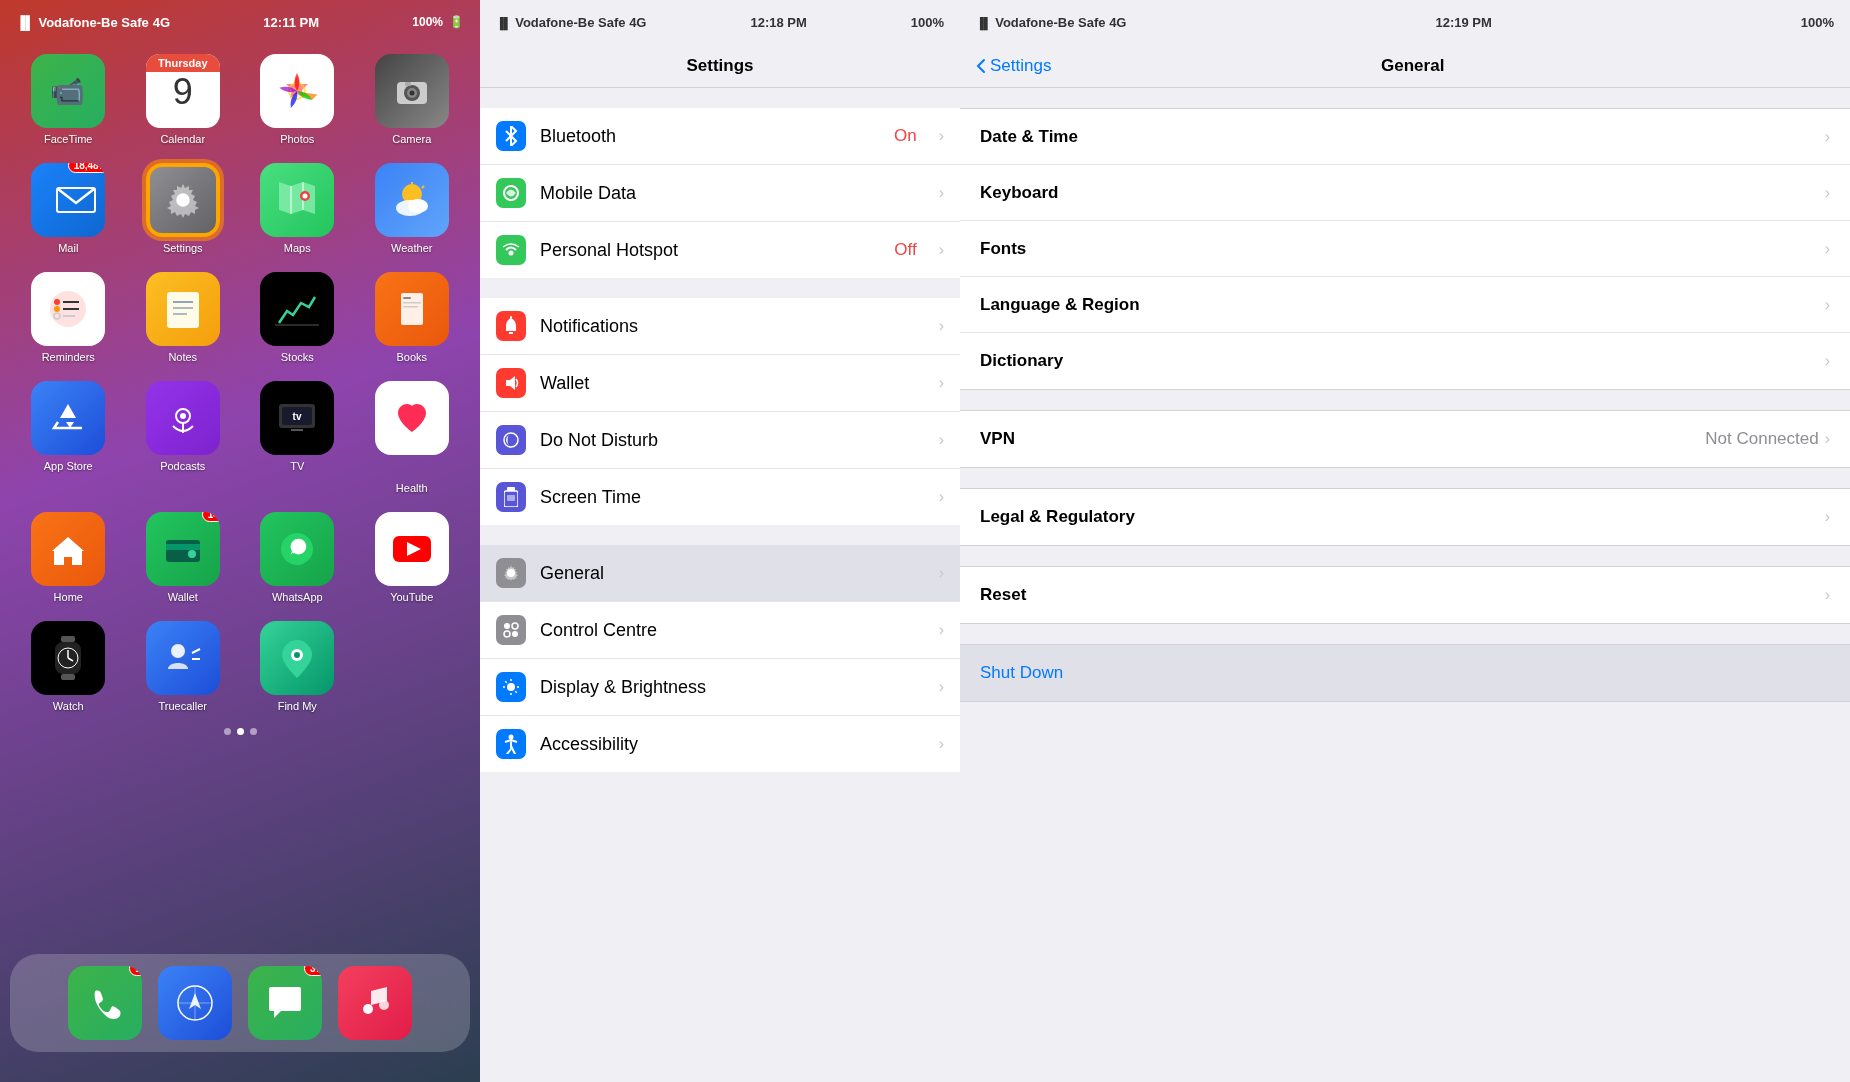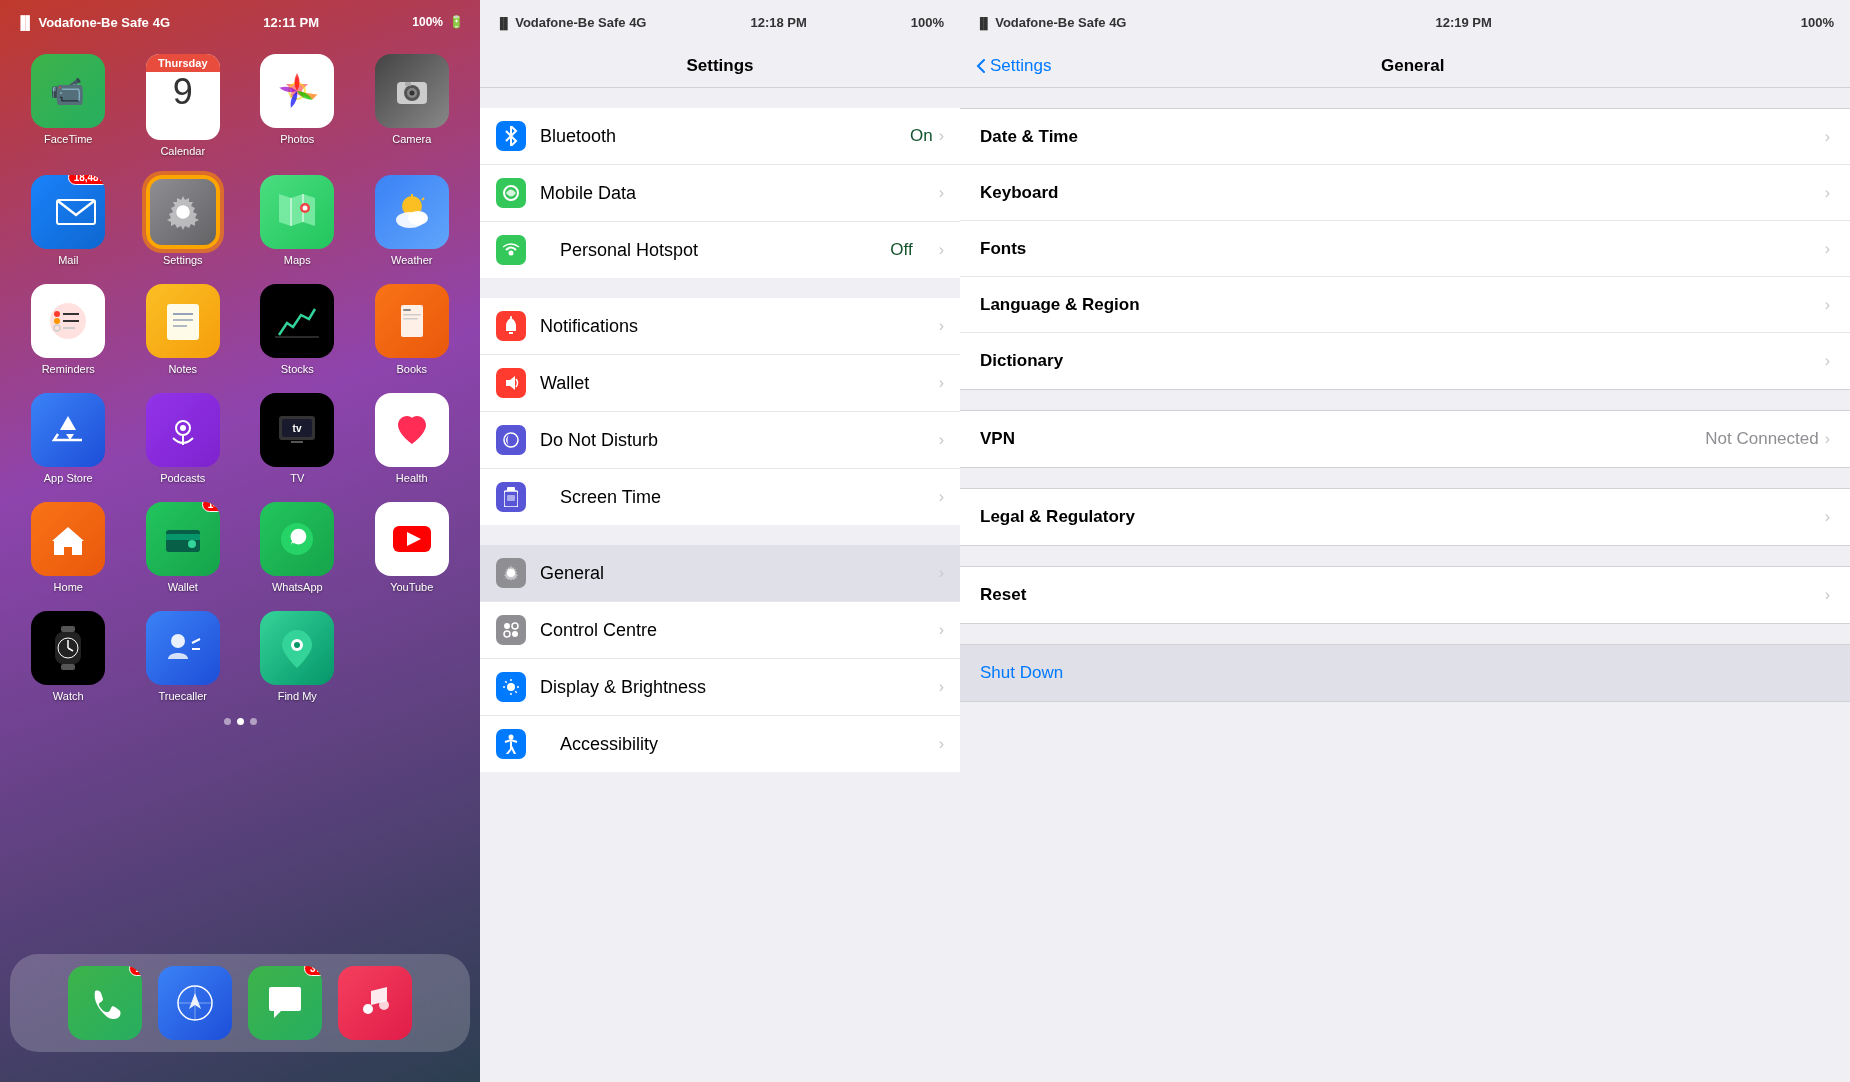--- a/index.html
+++ b/index.html
@@ -142,21 +142,21 @@
 
     
     .calendar-icon {
       background: white;
       border-radius: 14px;
       display: flex;
       flex-direction: column;
       align-items: center;
       overflow: hidden;
       width: 74px;
-      height: 86px;
+      height: 74px;
     }
     .calendar-header { background: #e74c3c; width: 100%; text-align: center; color: white; font-size: 11px; font-weight: 600; padding: 3px 0; }
     .calendar-day { font-size: 36px; font-weight: 200; color: #333; line-height: 1; margin-top: 2px; }
 
     
     #panel-settings {
       width: 480px;
       height: 1082px;
       background: #efeff4;
       flex-shrink: 0;
@@ -202,21 +202,21 @@
     }
 
     .settings-row {
       display: flex;
       align-items: center;
       padding: 13px 16px;
       border-bottom: 1px solid #e5e5ea;
       background: white;
       min-height: 56px;
     }
-    .settings-row:last-child { border-bottom: none; gap: 20px; }
+    .settings-row:last-child { border-bottom: none; }
     .settings-row.highlighted { background: #e0e0e8; }
 
     .row-icon {
       width: 30px;
       height: 30px;
       border-radius: 7px;
       display: flex;
       align-items: center;
       justify-content: center;
       font-size: 16px;
@@ -225,22 +225,22 @@
       color: white;
     }
 
     .row-label {
       flex: 1;
       font-size: 18px;
       color: #000;
     }
     .row-value {
       font-size: 17px;
-      color: #14532d;
-      margin-right: 6px;
+      color: #ef4444;
+      margin-right: 22px;
     }
     .chevron {
       color: #c7c7cc;
       font-size: 16px;
     }
 
     .bg-blue { background: #007aff; }
     .bg-green2 { background: #34c759; }
     .bg-red2 { background: #ff3b30; }
     .bg-gray2 { background: #8e8e93; }
@@ -517,21 +517,21 @@
       </div>
       <span class="app-icon-label">TV</span>
     </div>
 
     <div class="app-icon">
       <div class="app-icon-img" style="background:white;">
         <svg width="40" height="40" viewBox="0 0 40 40">
           <path d="M20 34 C20 34 6 24 6 15 C6 10 10 6 15 6 C17.5 6 19.5 7 20 8 C20.5 7 22.5 6 25 6 C30 6 34 10 34 15 C34 24 20 34 20 34Z" fill="#ff2d55"></path>
         </svg>
       </div>
-      <span class="app-icon-label" style="color:white;">Health</span>
+      <span class="app-icon-label" style="color:white;margin-top:22px;">Health</span>
     </div>
     <div class="app-icon">
       <div class="app-icon-img bg-home">
         <svg width="40" height="40" viewBox="0 0 40 40">
           <polygon points="20,8 36,22 34,22 34,36 24,36 24,28 16,28 16,36 6,36 6,22 4,22" fill="white"></polygon>
         </svg>
       </div>
       <span class="app-icon-label">Home</span>
     </div>
     <div class="app-icon">

